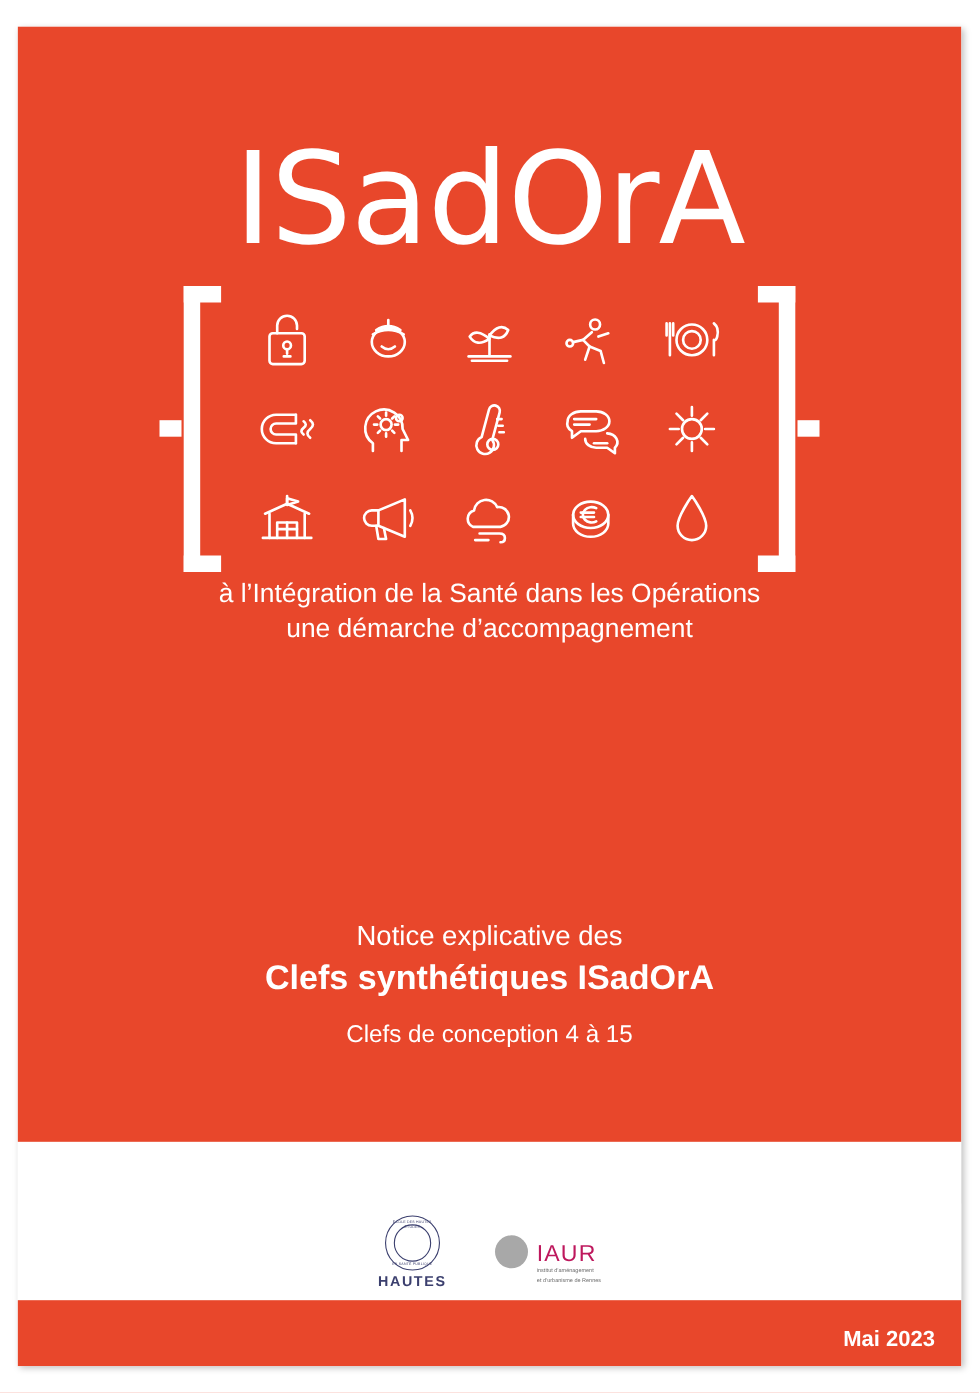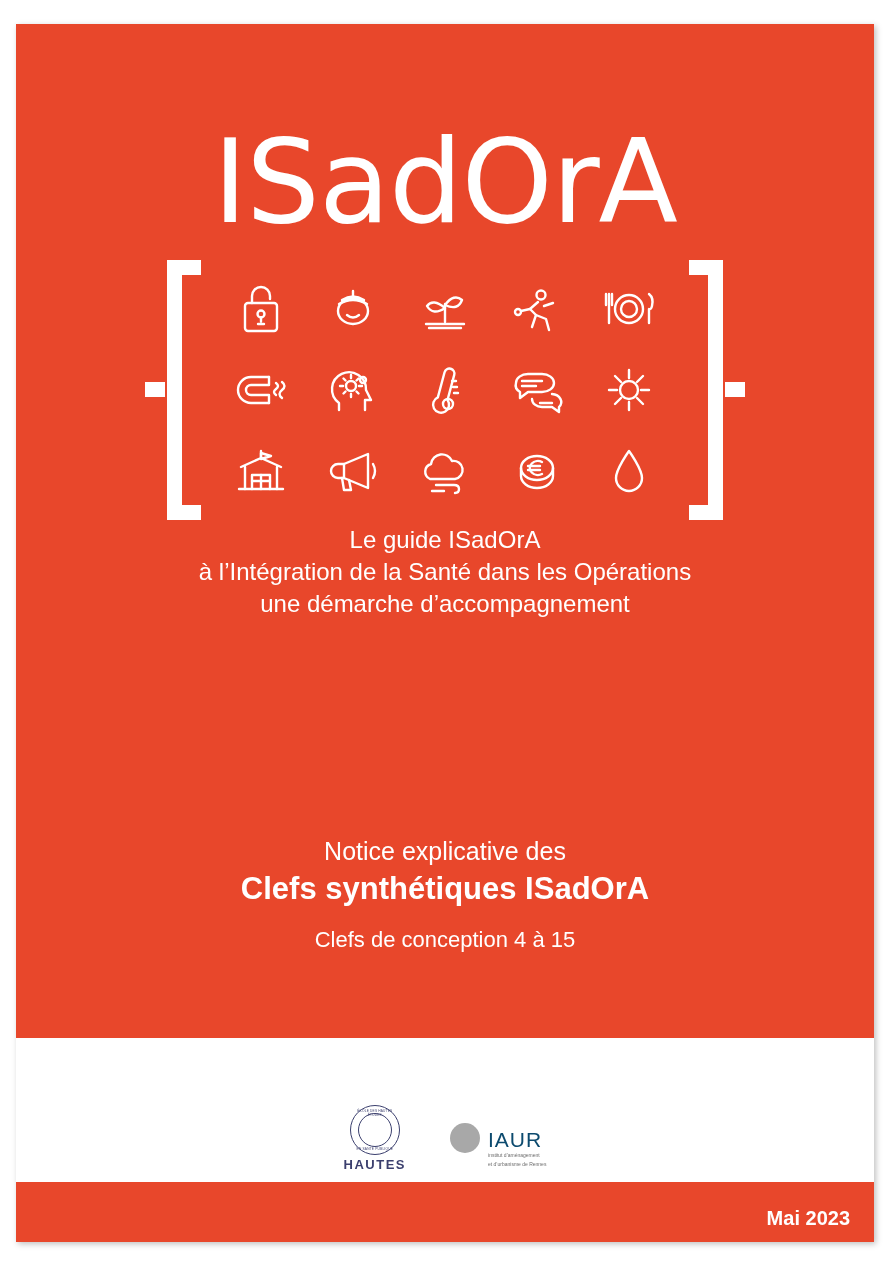--- a/index.html
+++ b/index.html
@@ -186,21 +186,21 @@
     gap: 8px;
   }
   .iaur-dot {
     width: 30px;
     height: 30px;
     border-radius: 50%;
     background: #a8a8a8;
   }
   .iaur-text .iaur-name {
     font-size: 21px;
-    color: #0c4a6e;
+    color: #be185d;
     letter-spacing: 1px;
     line-height: 1;
     margin-top: 20px;
   }
   .iaur-text .iaur-sub {
     font-size: 5px;
     color: #6d6d6d;
     line-height: 1.25;
     margin-top: 2px;
   }
@@ -383,21 +383,20 @@
         <div class="icon-cell">
           <svg width="42" height="52" viewBox="0 0 42 52" fill="none" stroke="#ffffff" stroke-width="2.4" stroke-linecap="round" stroke-linejoin="round">
             <path d="M21 6 C21 6 8 24 8 33 a13 13 0 0 0 26 0 C34 24 21 6 21 6 Z"></path>
           </svg>
         </div>
 
       </div>
     </div>
 
     <div class="subtitle">
-      <div>Le guide ISadOrA</div>
       <div>à l’Intégration de la Santé dans les Opérations</div>
       <div>une démarche d’accompagnement</div>
     </div>
 
     <div class="notice">
       <div class="line1">Notice explicative des</div>
       <div class="line2">Clefs synthétiques ISadOrA</div>
       <div class="line3">Clefs de conception 4 à 15</div>
     </div>
 

